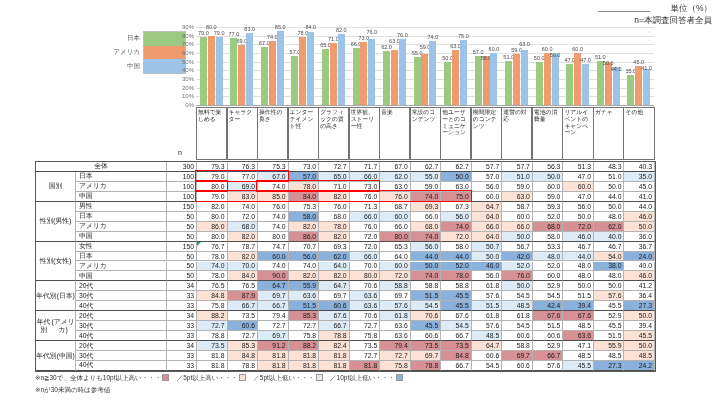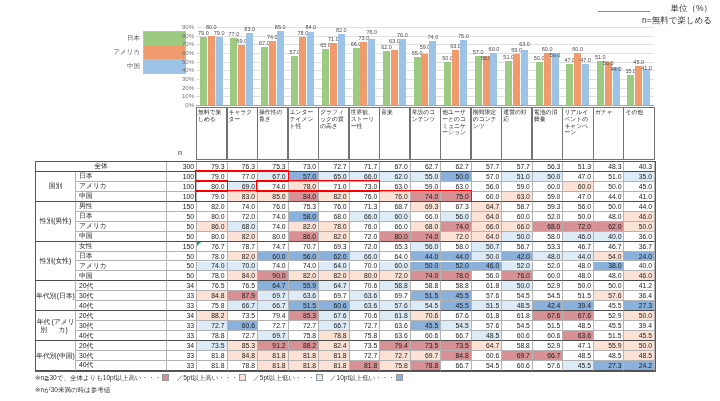--- a/index.html
+++ b/index.html
@@ -30,21 +30,21 @@
   .flag{position:absolute;width:0;height:0;border-top:4px solid #21a366;border-right:4px solid transparent;}
   .foot{position:absolute;font-size:6.5px;color:#333;}
   .fsw{display:inline-block;width:5px;height:5px;border:1px solid #999;vertical-align:-1px;margin:0 1px;}
 </style>
 </head>
 <body>
 
 <div class="canvas">
   <div class="unit-line" style="left:598px;top:11px;width:52px;"></div>
   <div class="topnote" style="top:3px;right:8px;">単位（%）</div>
-  <div class="topnote" style="top:15px;right:8px;">n=無料で楽しめる</div>
+  <div class="topnote" style="top:15px;right:8px;">n=本調査回答者全員</div>
 
   <div id="legend">
       <div class="legend-label" style="left: 96px; top: 31px;">日本</div>
       <div class="legend-label" style="left: 96px; top: 45px;">アメリカ</div>
       <div class="legend-label" style="left: 96px; top: 59px;">中国</div>
       <div class="legend-box" style="left: 143px; top: 31px; width: 43px; height: 43px;">
         <div class="legend-sw" style="height: 13.6667px; background: rgb(156, 202, 128);"></div>
         <div class="legend-sw" style="height: 13.6667px; background: rgb(240, 155, 110);"></div>
         <div class="legend-sw" style="height: 13.6667px; background: rgb(157, 195, 230);"></div>
       </div>

